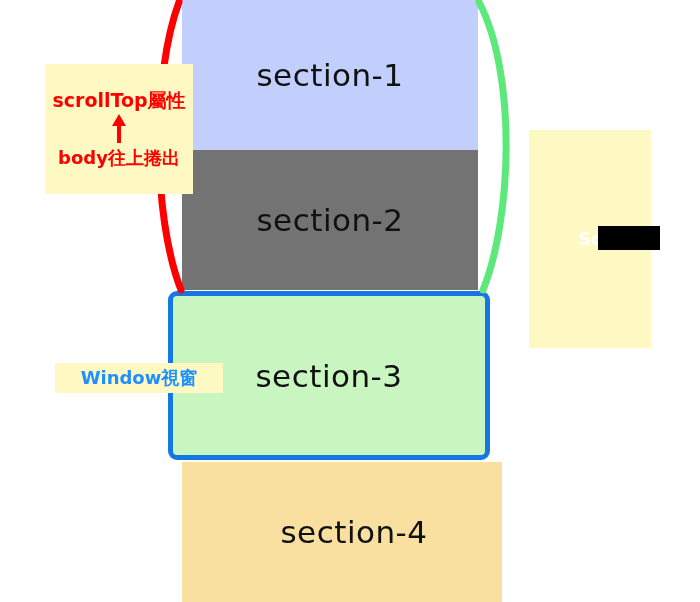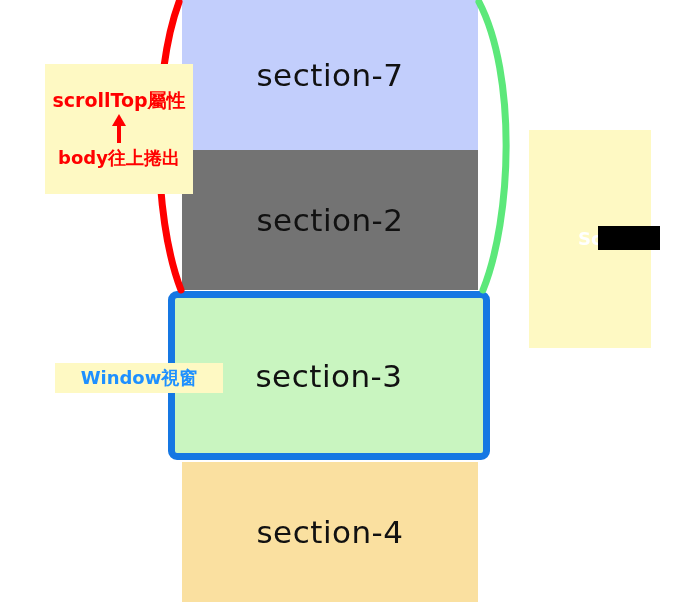--- a/index.html
+++ b/index.html
@@ -34,21 +34,21 @@
   #sec4 { top: 462px; height: 140px; }
 
   
   #window-frame {
     position: absolute;
     left: 168px;
     top: 291px;
     width: 322px;
     height: 169px;
     box-sizing: border-box;
-    border: 7px solid #0f766e;
+    border: 5px solid #0f766e;
     border-radius: 9px;
     background: #c9f5c0;
     display: flex;
     align-items: center;
     justify-content: center;
   }
   #sec3-label {
     color: #111111;
     font-size: 31px;
     letter-spacing: 0.5px;
@@ -138,26 +138,26 @@
     height: 24px;
     background: #000000;
   }
 </style>
 </head>
 <body>
 
 <div id="stage">
 
   <div class="section" id="sec1" style="background: rgb(194, 206, 252);">
-    <span>section-7</span>
+    <span>section-1</span>
   </div>
   <div class="section" id="sec2" style="background: #737373;">
     <span>section-2</span>
   </div>
-  <div class="section" id="sec4" style="background: rgb(250, 224, 160);">
+  <div class="section" id="sec4" style="background: rgb(250, 224, 160); padding-left: 24px;">
     <span>section-4</span>
   </div>
 
   <div id="window-frame" style="background: rgb(201, 245, 192); border-color: rgb(21, 119, 227);">
     <span id="sec3-label">section-3</span>
   </div>
 
   <div class="note-box" id="note-scrollheight"></div>
 
   <svg class="arc-svg" viewBox="0 0 700 602">

